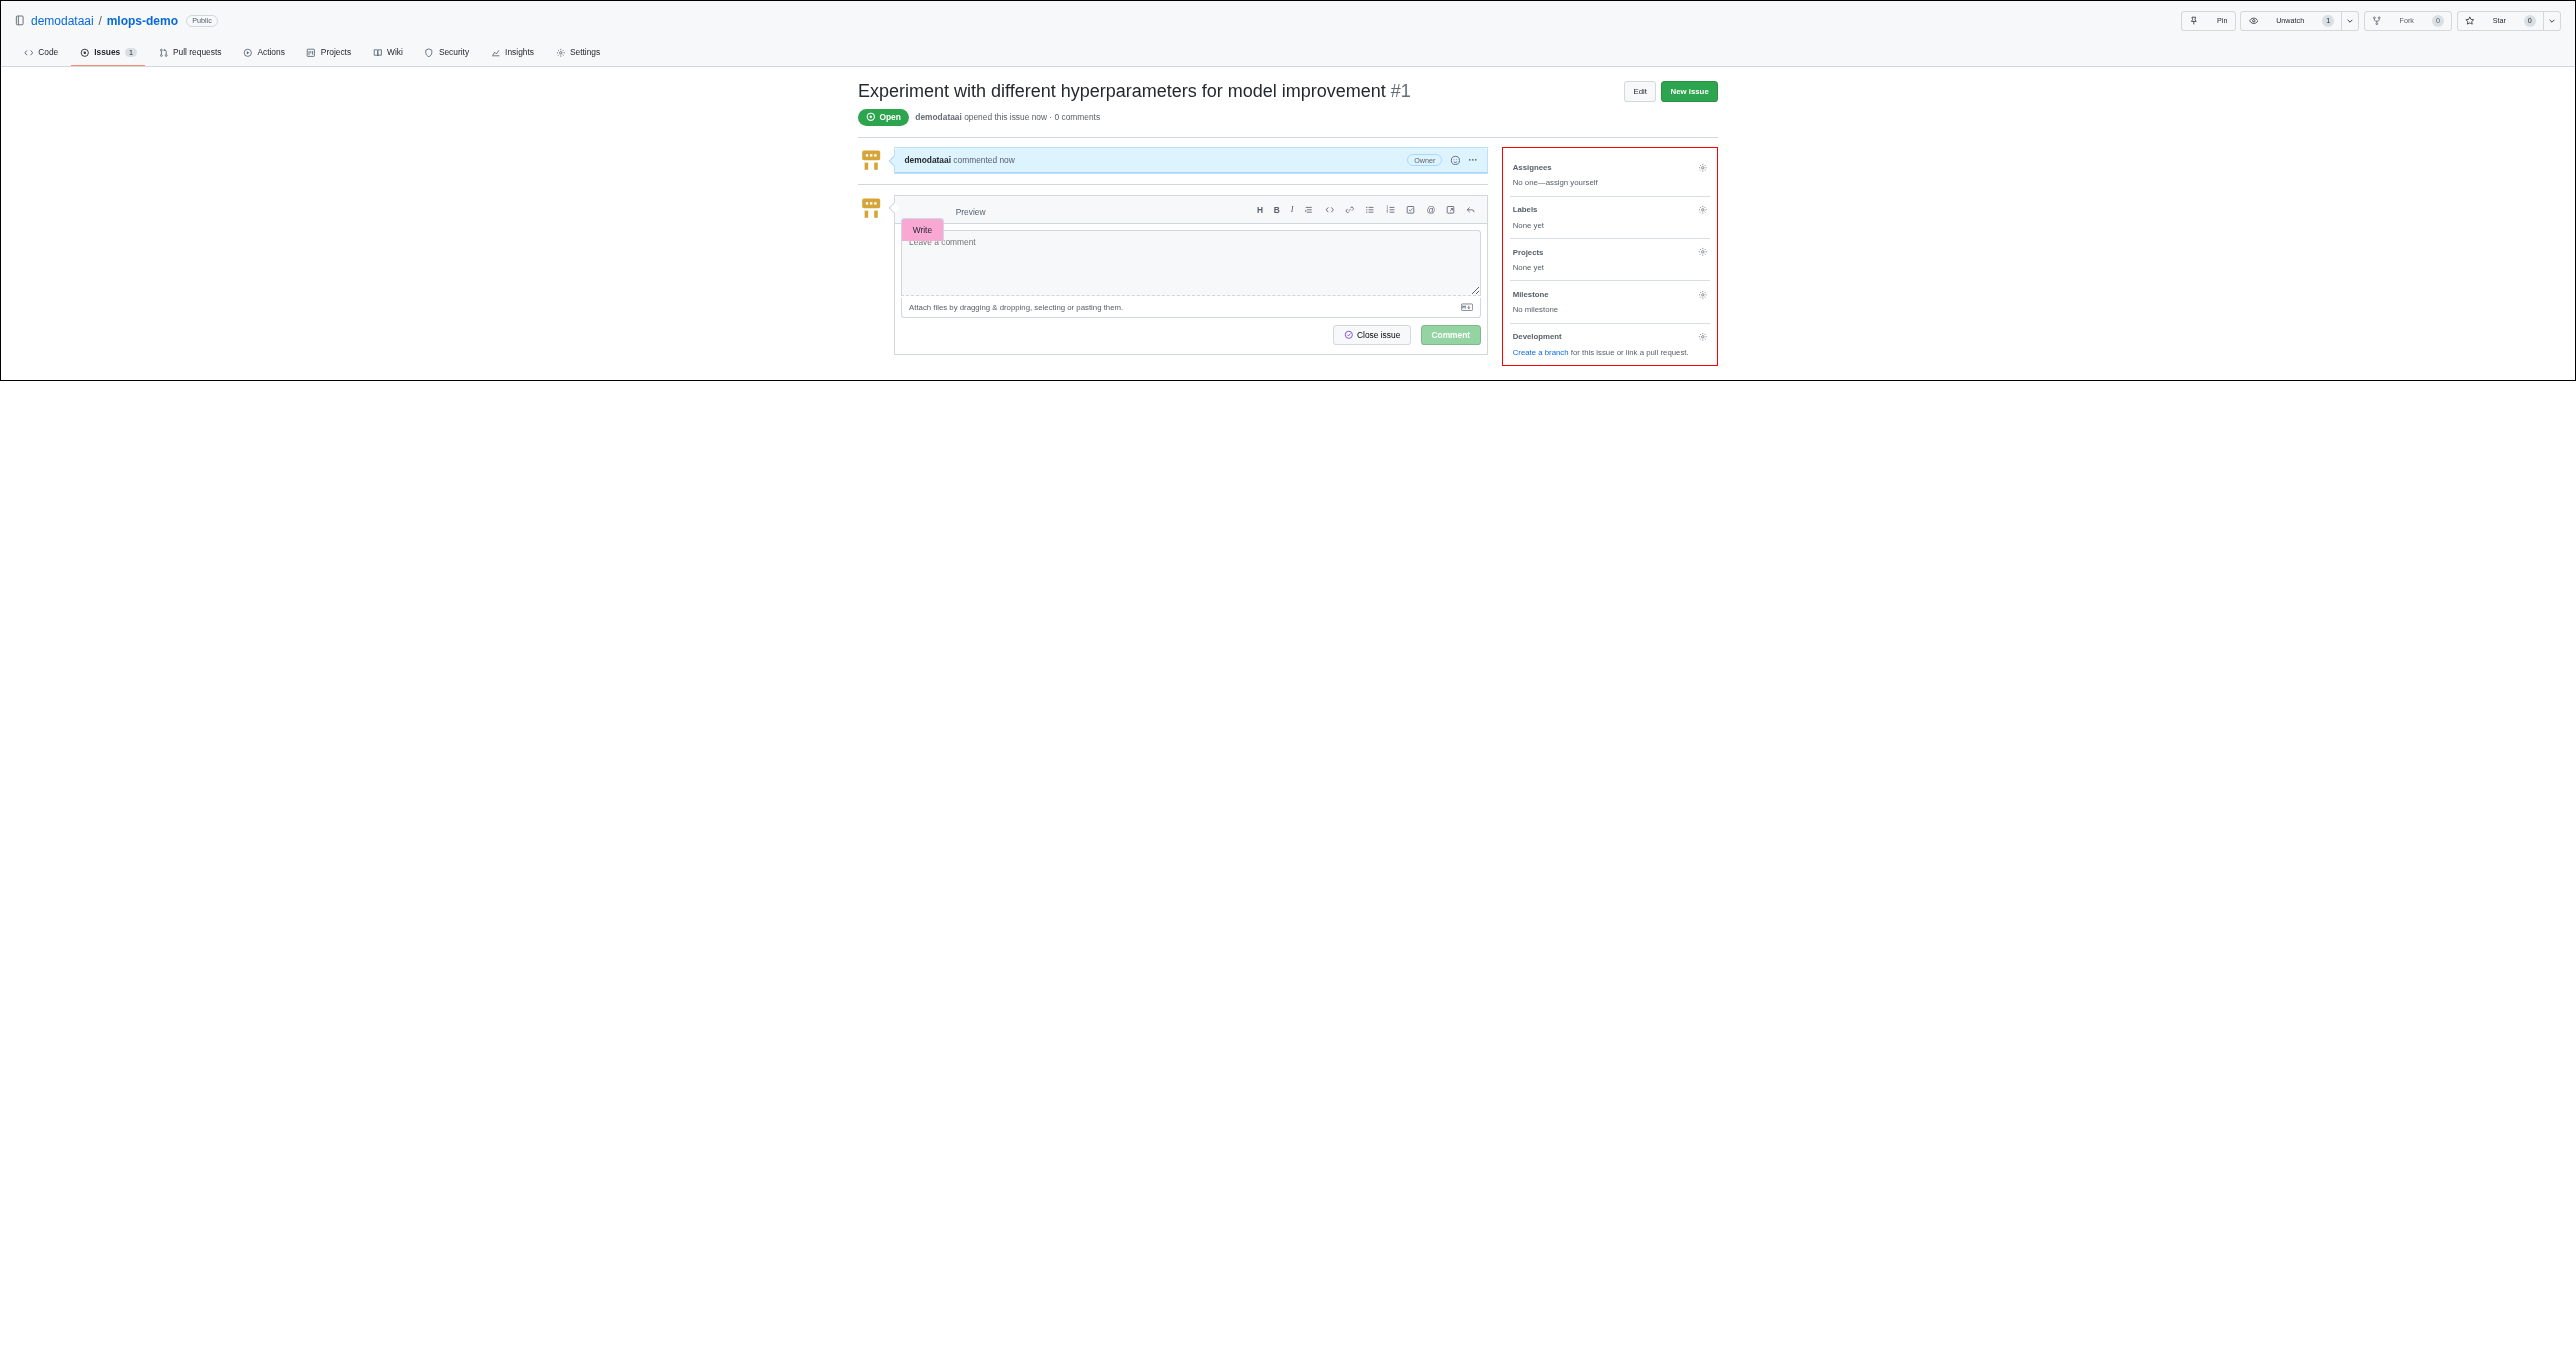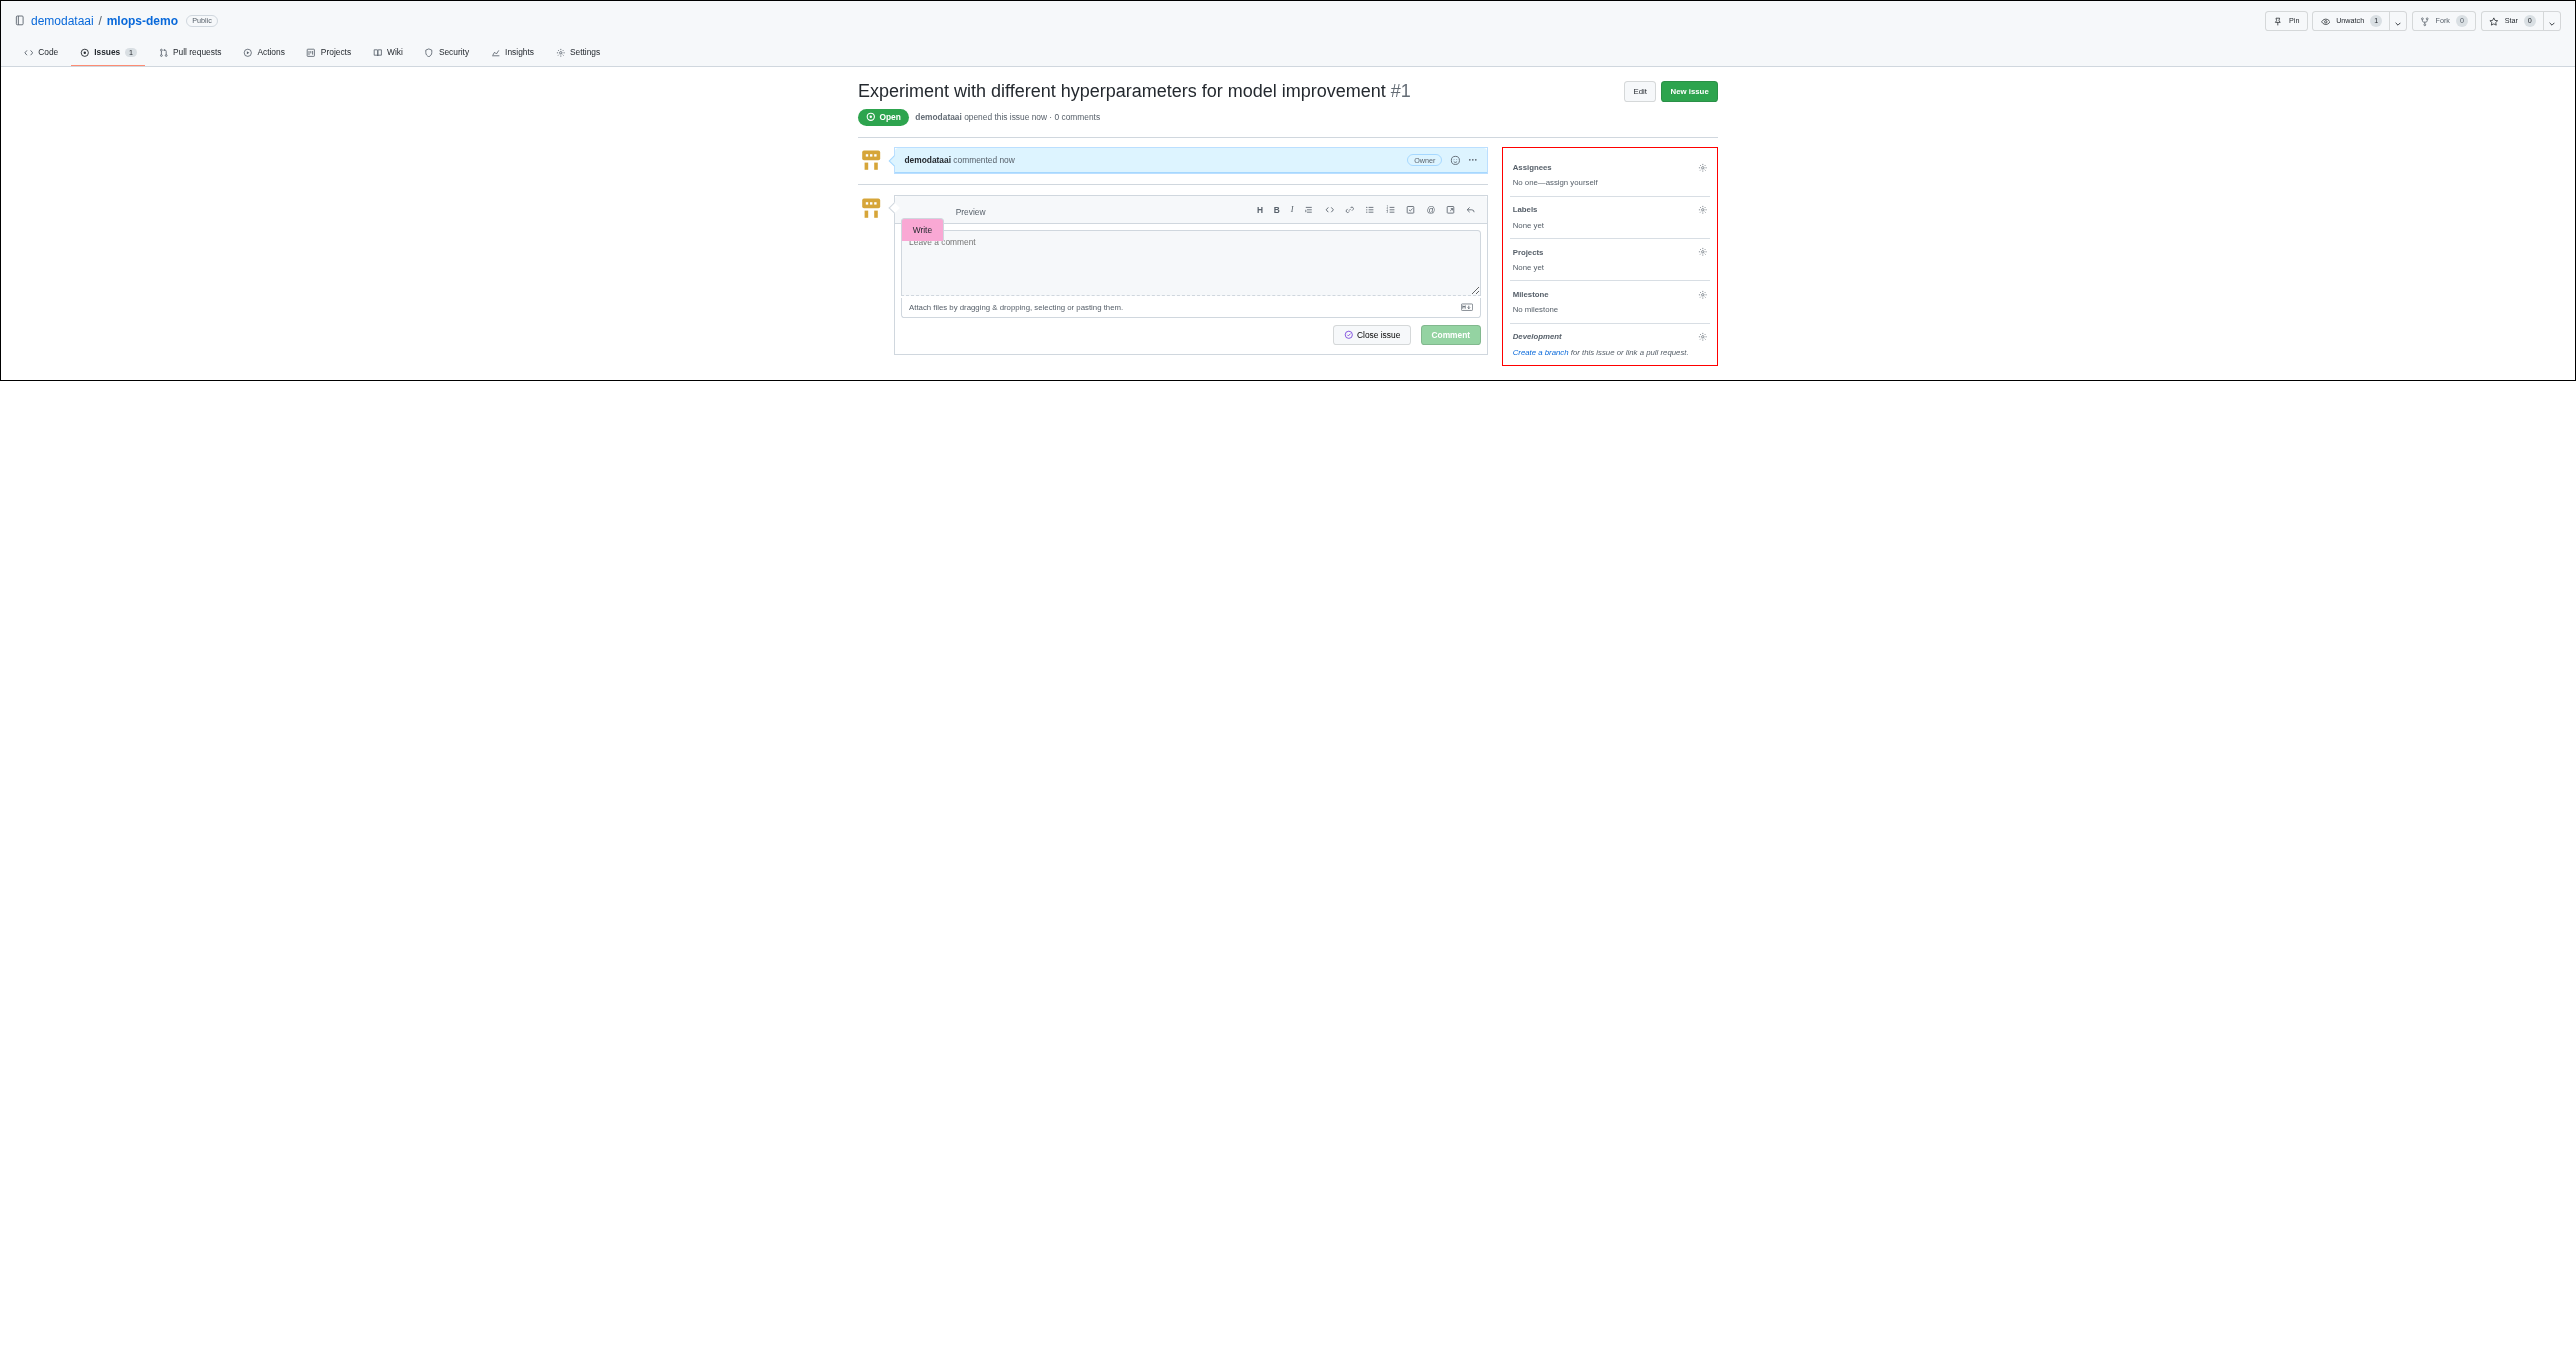--- a/index.html
+++ b/index.html
@@ -38,22 +38,22 @@
     font-size: 7.2px;
     color: #57606a;
     border: 0.6px solid #d0d7de;
     border-radius: 2em;
     padding: 0.6px 4.8px;
     margin-left: 3.6px;
   }
   .repo-actions { display: flex; gap: 4.8px; align-items: center; }
   .btn {
     display: inline-flex;
-    align-items: flex-end;
-    gap: 6px;
+    align-items: center;
+    gap: 18px;
     background: #f6f8fa;
     border: 0.6px solid rgba(27,31,36,0.15);
     border-radius: 3.6px;
     padding: 3px 7.2px;
     font-size: 7.2px;
     font-weight: 500;
     color: #24292f;
     cursor: pointer;
     line-height: 12px;
   }
@@ -176,21 +176,21 @@
     border: 0.6px solid #d0d7de; border-top: none; border-radius: 0 0 3.6px 3.6px;
     padding: 4.8px 7.2px; font-size: 7.8px; color: #57606a;
     display: flex; justify-content: space-between; align-items: center;
   }
   .composer-footer { display: flex; justify-content: flex-end; gap: 10px; padding: 7.2px 6px 8.4px 6px; }
   .btn-close { display:inline-flex;align-items:center;gap:3.6px;background:#f6f8fa;border:0.6px solid rgba(27,31,36,0.15);border-radius:3.6px;padding:4.2px 9.6px;font-size:8.4px;font-weight:500;cursor:pointer; }
   .btn-comment { background:#94d3a2;color:#fff;border:0.6px solid rgba(27,31,36,0.15);border-radius:3.6px;padding:4.2px 9.6px;font-size:8.4px;font-weight:600;cursor:pointer; }
 
   
   .side-block { padding: 8.4px 2.4px; border-bottom: 0.6px solid #d8dee4; }
-  .side-block:last-child { border-bottom: none; font-style: italic; }
+  .side-block:last-child { border-bottom: none; }
   .side-head { display: flex; justify-content: space-between; align-items: center; margin-bottom: 6px; }
   .side-head .t { font-size: 7.8px; font-weight: 600; color: #57606a; }
   .side-body { font-size: 7.8px; color: #57606a; }
   .side-body a { color: #0969da; }
   .gear { color: #656d76; cursor: pointer; }
 </style>
 </head>
 <body>
 
 <div class="repohead">

